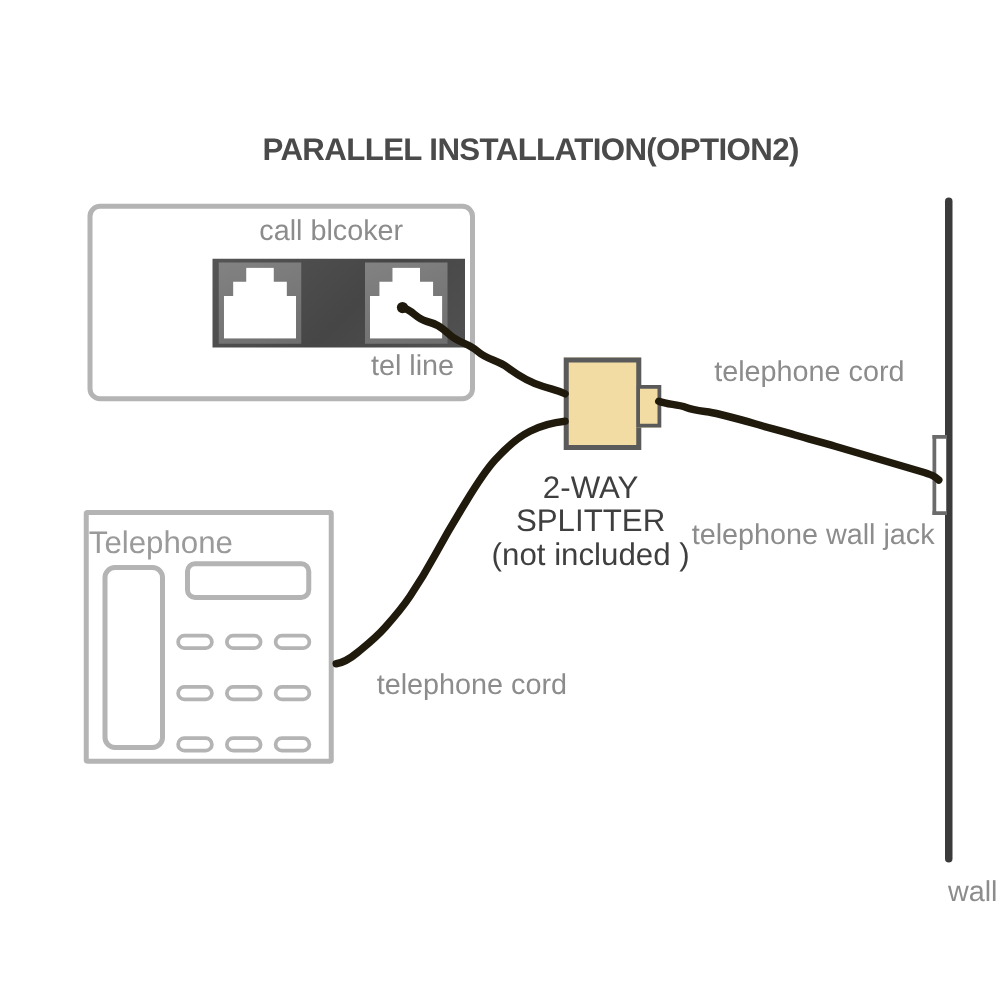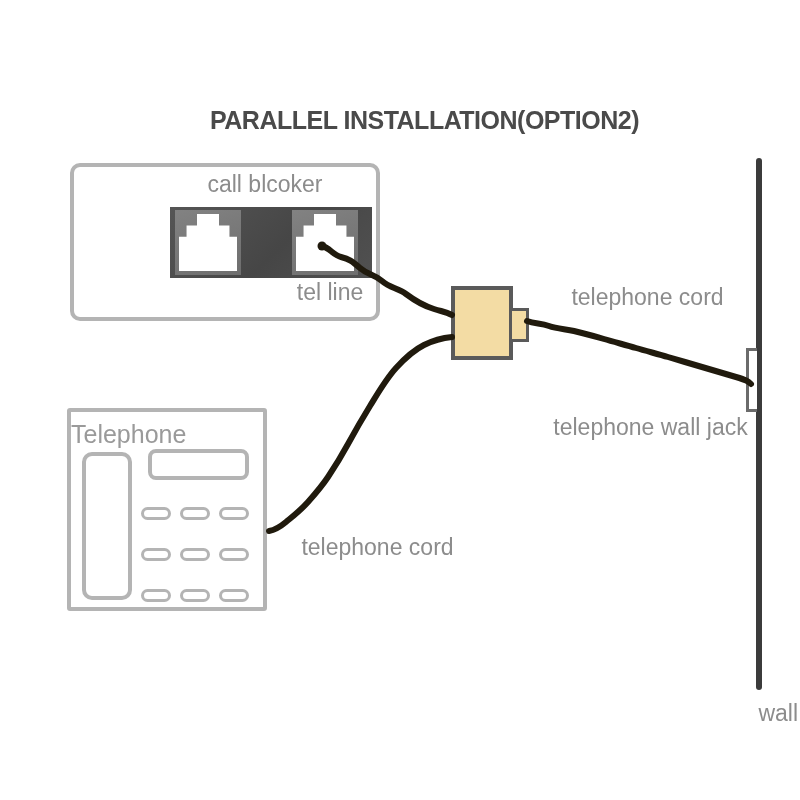--- a/index.html
+++ b/index.html
@@ -142,20 +142,25 @@
       <div class="jack-hole"></div>
     </div>
     <div id="jack-right" class="jack">
       <div class="jack-hole"></div>
     </div>
   </div>
   <div id="tel-line-label" class="abs g-label nowrap">tel line</div>
 
   <div id="splitter-body" class="abs"></div>
   <div id="splitter-plug" class="abs"></div>
+  <div id="splitter-caption" class="abs">
+    <div class="nowrap">2-WAY</div>
+    <div class="nowrap">SPLITTER</div>
+    <div class="nowrap">(not included )</div>
+  </div>
 
   <div id="phone-box" class="abs">
     <div id="phone-label" class="nowrap">Telephone</div>
     <div id="phone-handset"></div>
     <div id="phone-display"></div>
     <div id="phone-keypad">
       <div class="phone-key"></div>
       <div class="phone-key"></div>
       <div class="phone-key"></div>
       <div class="phone-key"></div>

